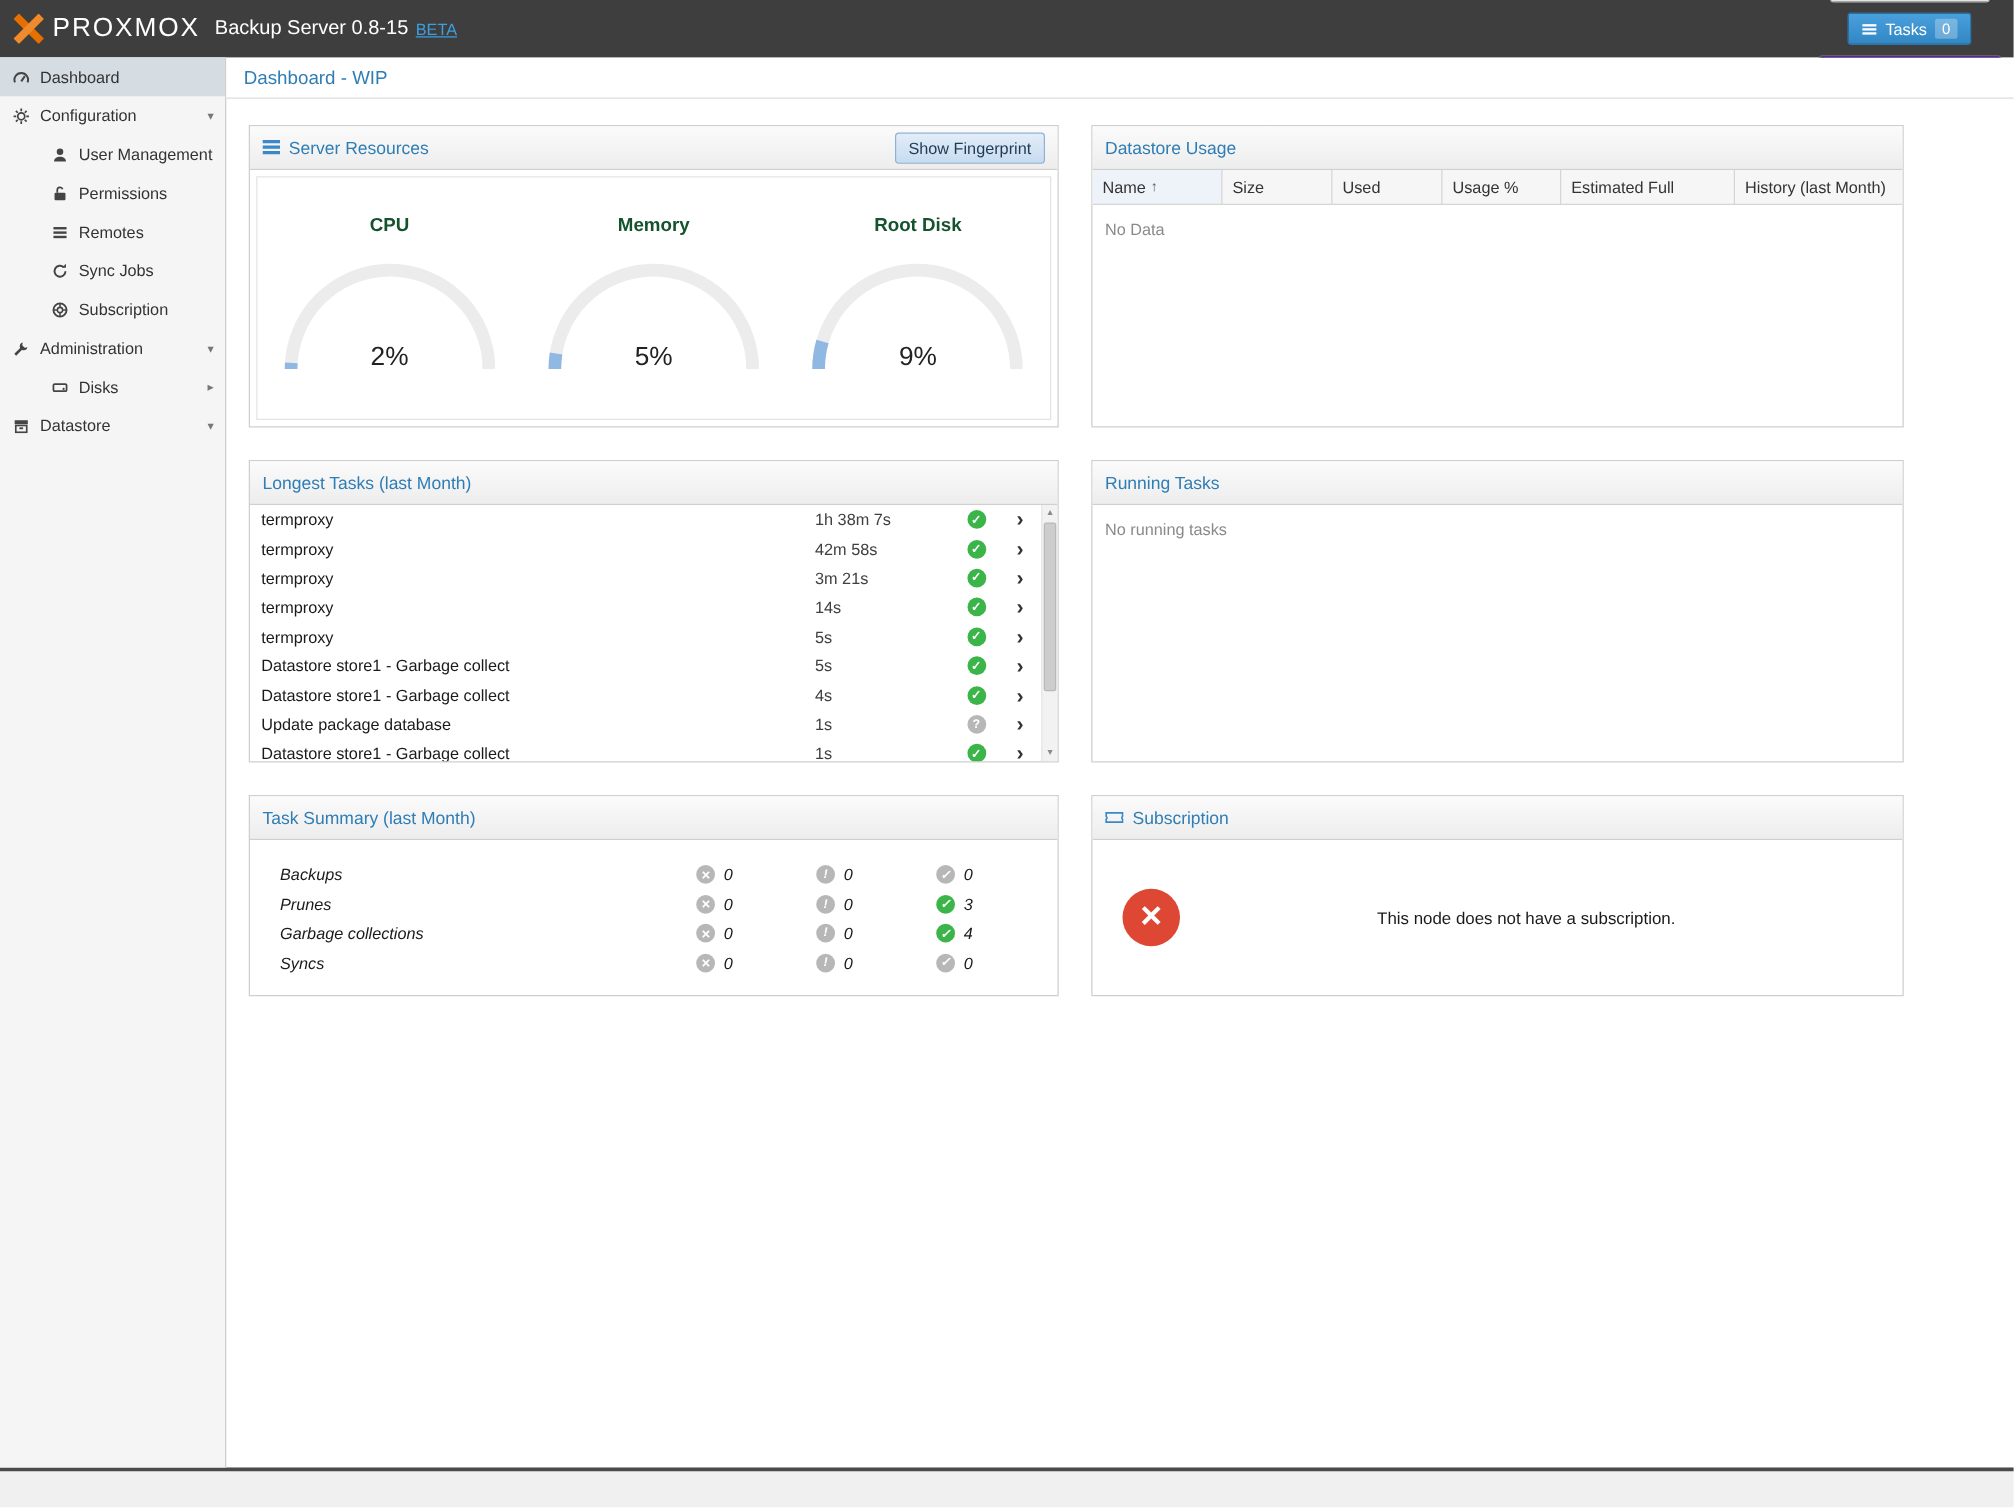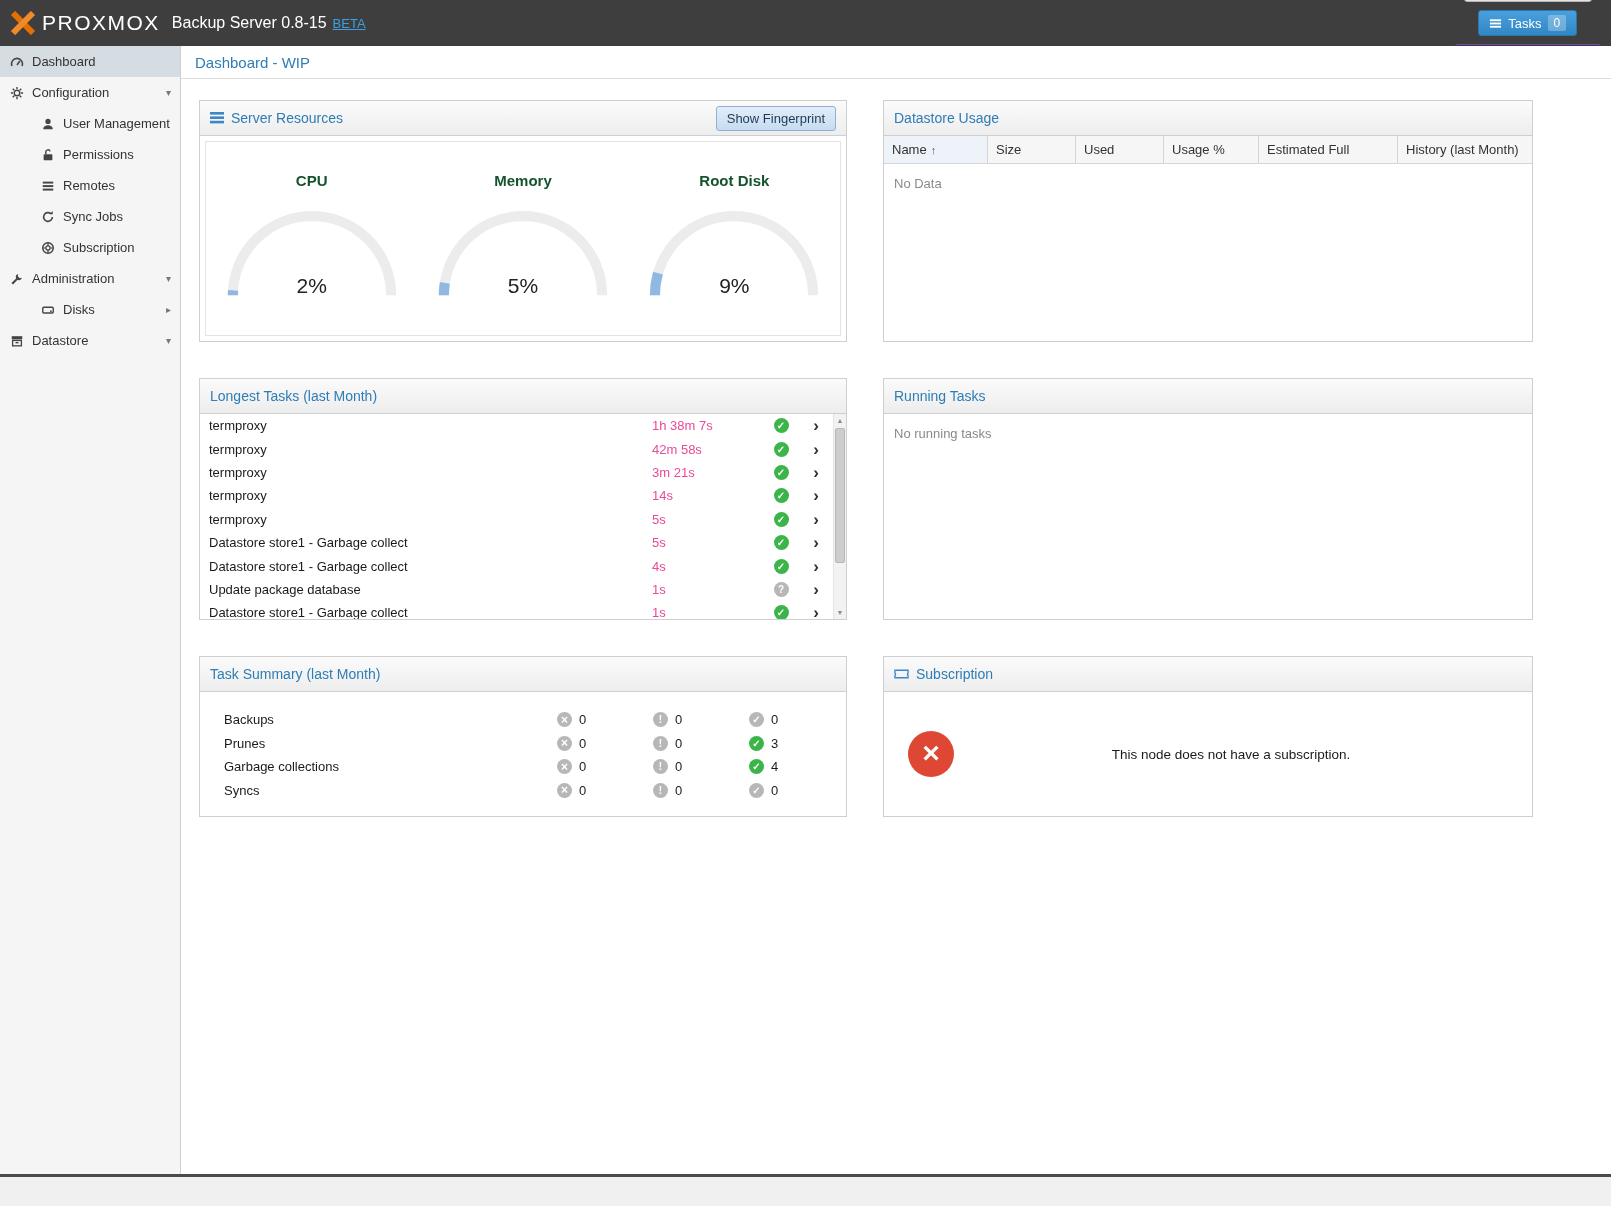--- a/index.html
+++ b/index.html
@@ -19,21 +19,21 @@
   .tasks-badge { background:rgba(255,255,255,.28); border-radius:2px; padding:1px 6px; font-size:12px; color:#fff; }
   .btn-user { background:#4c1d95; border:1px solid #616161; color:#f0f0f0;padding-left:44px; }
   .caret { font-size:9px; color:#cfcfcf; }
 
   
   .middle { display:flex; height:1128px; }
   .sidebar { width:181px; background:#f5f5f5; border-right:1px solid #cfcfcf; flex-shrink:0; }
   .content { flex:1; display:flex; flex-direction:column; overflow:hidden; }
   .content-header { height:33px; display:flex; align-items:center; padding-left:14px; border-bottom:1px solid #dcdcdc; color:#2e7db5; font-size:15px; background:#fff; }
   .content-body { padding:21px 0 0 18px; }
-  .grid { display:grid; grid-template-columns:648px 650px; grid-template-rows:242px 242px 161px; gap:36px; }
+  .grid { display:grid; grid-template-columns:648px 650px; grid-template-rows:242px 242px 161px; gap:26px; }
 
   
   .side-item { height:31px; display:flex; align-items:center; gap:8px; padding-left:10px; font-size:13px; color:#333; cursor:pointer; }
   .side-item.selected { background:#d5dce2; }
   .side-item.child { padding-left:41px; }
   .side-item .expander { margin-left:auto; margin-right:9px; color:#777; font-size:10px; }
   .sicon { width:14px; height:14px; flex-shrink:0; }
 
   
   .panel { border:1px solid #cfcfcf; background:#fff; display:flex; flex-direction:column; overflow:hidden; }
@@ -52,36 +52,36 @@
   .du-headrow { display:flex; height:28px; background:#f6f6f6;justify-content:flex-end; }
   .du-cell { display:flex; align-items:center; gap:4px; padding:0 8px; border-right:1px solid #d5d5d5; border-bottom:1px solid #d5d5d5; font-size:13px; color:#333; cursor:pointer; }
   .du-cell.sorted { background:#eef3f9; }
   .du-cell:last-child { border-right:none; flex:1; }
   .sort-arrow { font-size:11px; color:#555; }
   .empty-text { padding:12px 10px; color:#8a8a8a; font-size:13px; }
 
   
   .lt-row { height:23.4px; display:flex; align-items:center; padding-right:14px; cursor:pointer; }
   .lt-name { flex:1; padding-left:9px; color:#1a1a1a; white-space:nowrap; }
-  .lt-dur { width:110px; color:#ec4899; }
+  .lt-dur { width:110px; color:#404040; }
   .lt-status { width:38px; display:flex; justify-content:center; }
   .lt-chev { width:32px; text-align:center; font-size:17px; font-weight:bold; color:#333; line-height:1; }
   .row-status { width:15px; height:15px; border-radius:50%; color:#fff; font-size:10px; font-weight:bold; display:inline-flex; align-items:center; justify-content:center; }
   .row-status[data-status="ok"] { background:#3bb54a; }
   .row-status[data-status="ok"]::before { content:"✓"; }
   .row-status[data-status="unknown"] { background:#b7b7b7; }
   .row-status[data-status="unknown"]::before { content:"?"; }
 
   .scrollbar { position:absolute; top:0; right:0; bottom:0; width:13px; background:#f2f2f2; border-left:1px solid #e5e5e5; }
   .sb-arrow { height:13px; display:flex; align-items:center; justify-content:center; font-size:7px; color:#8a8a8a; }
   .sb-arrow.down { position:absolute; bottom:0; left:0; right:0; }
   .sb-thumb { position:absolute; top:14px; left:1px; right:1px; height:66%; background:#cdcdcd; border:1px solid #b8b8b8; border-radius:2px; }
 
   
-  .ts-rows { padding:16px 0 0 24px; }
+  .ts-rows { padding:16px 0 0 24px;font-style:italic; }
   .ts-row { height:23.5px; display:grid; grid-template-columns:333px 96px 96px 96px; align-items:center; }
   .ts-label { color:#1a1a1a; }
   .ts-group { display:flex; align-items:center; gap:7px; color:#1a1a1a; }
   .mini-icon { width:15px; height:15px; border-radius:50%; color:#fff; font-size:10px; font-weight:bold; display:inline-flex; align-items:center; justify-content:center; background:#b7b7b7; }
   .mini-icon.cross::before { content:"×"; font-size:12px; }
   .mini-icon.warn::before { content:"!"; }
   .mini-icon.check::before { content:"✓"; }
   .mini-icon[data-state="good"] { background:#3bb54a; }
   .mini-icon[data-state="neutral"] { background:#b7b7b7; }
 

